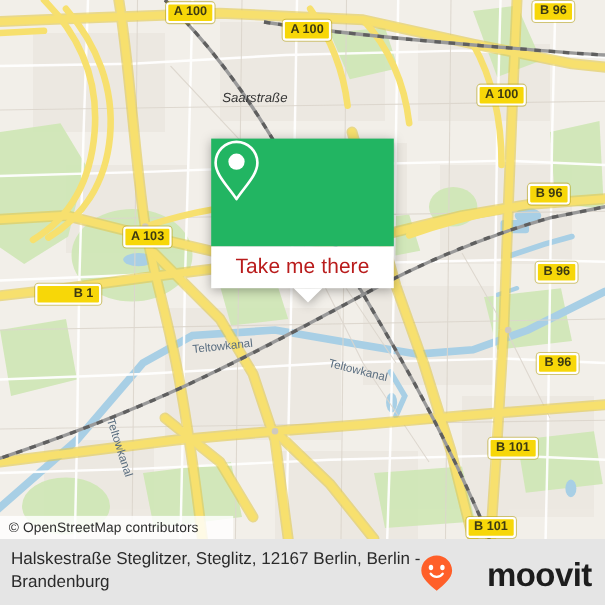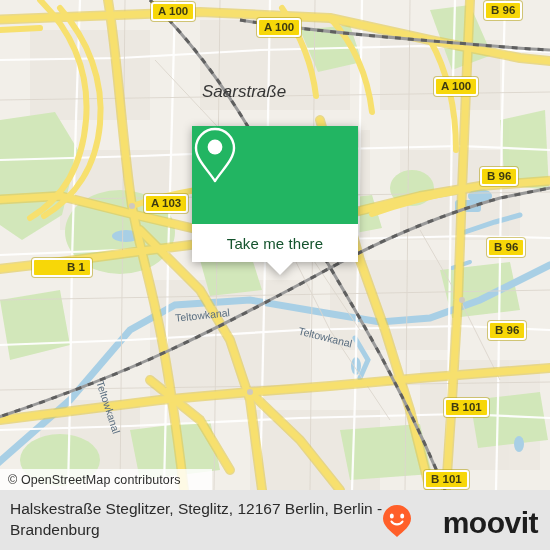--- a/index.html
+++ b/index.html
@@ -32,21 +32,21 @@
   .card-top{
     height:98px;width:100%;
     background:#22b562;
     display:flex;align-items:center;justify-content:center;
   }
   .card-bottom{
     height:38px;width:100%;background:#ffffff;
     display:flex;align-items:center;justify-content:center;
     position:relative;
   }
-  .card-bottom-label{font-size:15px;color:#14532d;letter-spacing:.1px;}
+  .card-bottom-label{font-size:19px;color:#b91c1c;letter-spacing:.1px;}
   .card-tail{
     position:absolute;left:75px;top:38px;width:0;height:0;
     border-left:13px solid transparent;
     border-right:13px solid transparent;
     border-top:13px solid #ffffff;
   }
 
   
   .footer{
     position:absolute;left:0;top:490px;width:550px;height:60px;
@@ -62,21 +62,21 @@
   
   .shield{
     position:absolute;background:#f7d708;border:2px solid #ffffff;
     border-radius:3px;color:#3d3a12;font-size:11.5px;font-weight:bold;
     padding:1px 5px 2px 5px;white-space:nowrap;line-height:12px;
     box-shadow:0 0 0 1px rgba(180,160,20,.55);
     z-index:20;
     text-align:center;
   }
   .mlabel{position:absolute;font-size:11px;color:#4b4b4b;white-space:nowrap;z-index:15;}
-  .mlabel.italic{font-style:italic;font-size:17px;color:#353535;}
+  .mlabel.italic{font-style:italic;font-size:12px;color:#353535;}
   .mlabel.canal{color:#5a6e80;font-size:10.5px;}
 </style>
 </head>
 <body>
 
 <div class="screen">
 
   <div class="map">
     <svg width="550" height="490" viewBox="0 0 550 490">
       <defs>
@@ -212,21 +212,21 @@
           <circle cx="462" cy="300" r="3"></circle>
         </g>
       </g>
     </svg>
 
     <div class="shield" style="left:151px;top:2px;">A 100</div>
     <div class="shield" style="left:257px;top:18px;">A 100</div>
     <div class="shield" style="left:484px;top:1px;">B 96</div>
     <div class="shield" style="left:434px;top:77px;">A 100</div>
     <div class="shield" style="left:480px;top:167px;">B 96</div>
-    <div class="shield" style="left:112px;top:194px;margin-left:32px;">A 103</div>
+    <div class="shield" style="left:112px;top:206px;">A 103</div>
     <div class="shield" style="left:487px;top:238px;">B 96</div>
     <div class="shield" style="left:32px;top:258px;padding-left:33px;">B 1</div>
     <div class="shield" style="left:488px;top:321px;">B 96</div>
     <div class="shield" style="left:444px;top:398px;">B 101</div>
     <div class="shield" style="left:424px;top:470px;">B 101</div>
 
     <div class="mlabel italic" style="left:202px;top:82px;">Saarstraße</div>
     <div class="mlabel canal" style="left:175px;top:309px;transform:rotate(-6deg);">Teltowkanal</div>
     <div class="mlabel canal" style="left:298px;top:331px;transform:rotate(14deg);">Teltowkanal</div>
     <div class="mlabel canal" style="left:100px;top:375px;transform:rotate(72deg);transform-origin:left center;">Teltowkanal</div>

